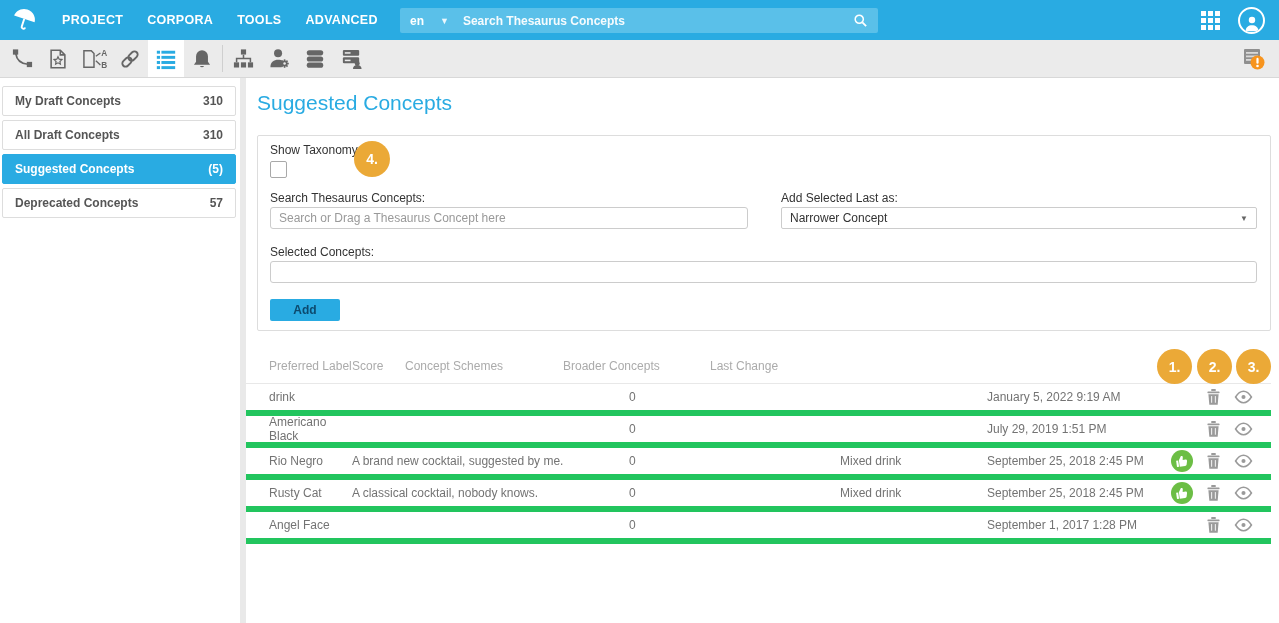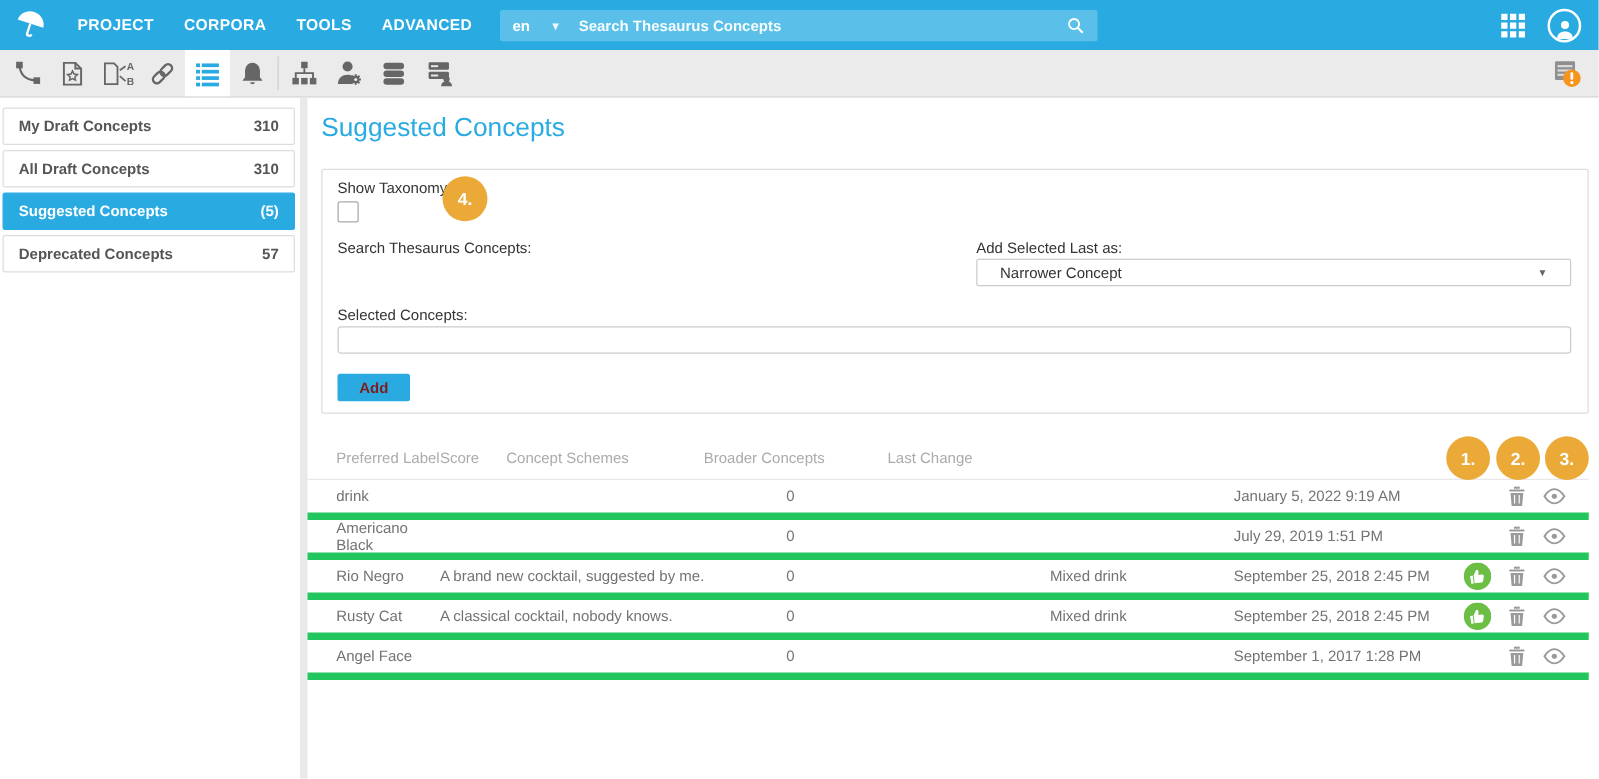--- a/index.html
+++ b/index.html
@@ -45,26 +45,26 @@
 
   
   .panel { position:absolute; left:11px; top:57px; width:1014px; height:196px;
            border:1px solid #ddd; border-radius:2px; background:#fff; }
   .plabel { position:absolute; font-size:12px; color:#333; }
   .pinput { position:absolute; height:22px; border:1px solid #ccc; border-radius:3px;
             padding:0 8px; font-size:12px; color:#333; outline:none; }
   .pinput::placeholder { color:#999; }
   .pselect { position:absolute; height:22px; border:1px solid #ccc; border-radius:2px; background:#fff;
              font-size:12px; color:#333; display:flex; align-items:center; justify-content:space-between;
-             padding:0 18px; cursor:pointer; }
+             padding:0 8px; cursor:pointer; }
   .pselect .scaret { color:#666; font-size:8px; }
   .checkbox { position:absolute; width:17px; height:17px; border:1px solid #a9a9a9; border-radius:2px;
               background:#fff; cursor:pointer; }
-  .addbtn { position:absolute; width:58px; height:22px; background:#29ABE2; border:none; border-radius:2px;
-            color:#7f1d1d; font-size:12px; font-weight:bold; cursor:pointer; font-family:inherit; }
+  .addbtn { position:absolute; width:70px; height:22px; background:#29ABE2; border:none; border-radius:2px;
+            color:#0c4a6e; font-size:12px; font-weight:bold; cursor:pointer; font-family:inherit; }
   .badge { position:absolute; width:35px; height:35px; border-radius:50%; background:#EBA937;
            color:#fff; font-size:14px; font-weight:bold; display:flex; align-items:center;
            justify-content:center; z-index:3; }
 
   
   .table { position:absolute; left:0; top:270px; width:1025px; }
   .trow { display:flex; align-items:center; height:32px; border-bottom:6px solid #22c55e;
           font-size:12px; color:#737373; }
   .thead { height:36px; color:#ababab; position:relative; border-bottom:1px solid #e8e8e8; }
   .c1 { width:106px; padding-left:23px; } .c2 { width:277px; } .c3 { width:53px; }
@@ -247,20 +247,21 @@
 
   <div class="main">
     <h1 class="page-title">Suggested Concepts</h1>
 
     <div class="panel">
       <span class="plabel" style="left:12px; top:7px;">Show Taxonomy</span>
       <div class="checkbox" style="left:12px; top:25px;"></div>
       <div class="badge" style="left:96px; top:5px; width:36px; height:36px;">4.</div>
 
       <span class="plabel" style="left:12px; top:55px;">Search Thesaurus Concepts:</span>
+      <input class="pinput" style="left: 12px; top: 71px; width: 478px;" type="text" placeholder="Search or Drag a Thesaurus Concept here">
 
       <span class="plabel" style="left:523px; top:55px;">Add Selected Last as:</span>
       <div class="pselect" style="left:523px; top:71px; width:476px;">
         <span>Narrower Concept</span>
         <span class="scaret">▼</span>
       </div>
 
       <span class="plabel" style="left:12px; top:109px;">Selected Concepts:</span>
       <input class="pinput" style="left: 12px; top: 125px; width: 987px;" type="text">
 

